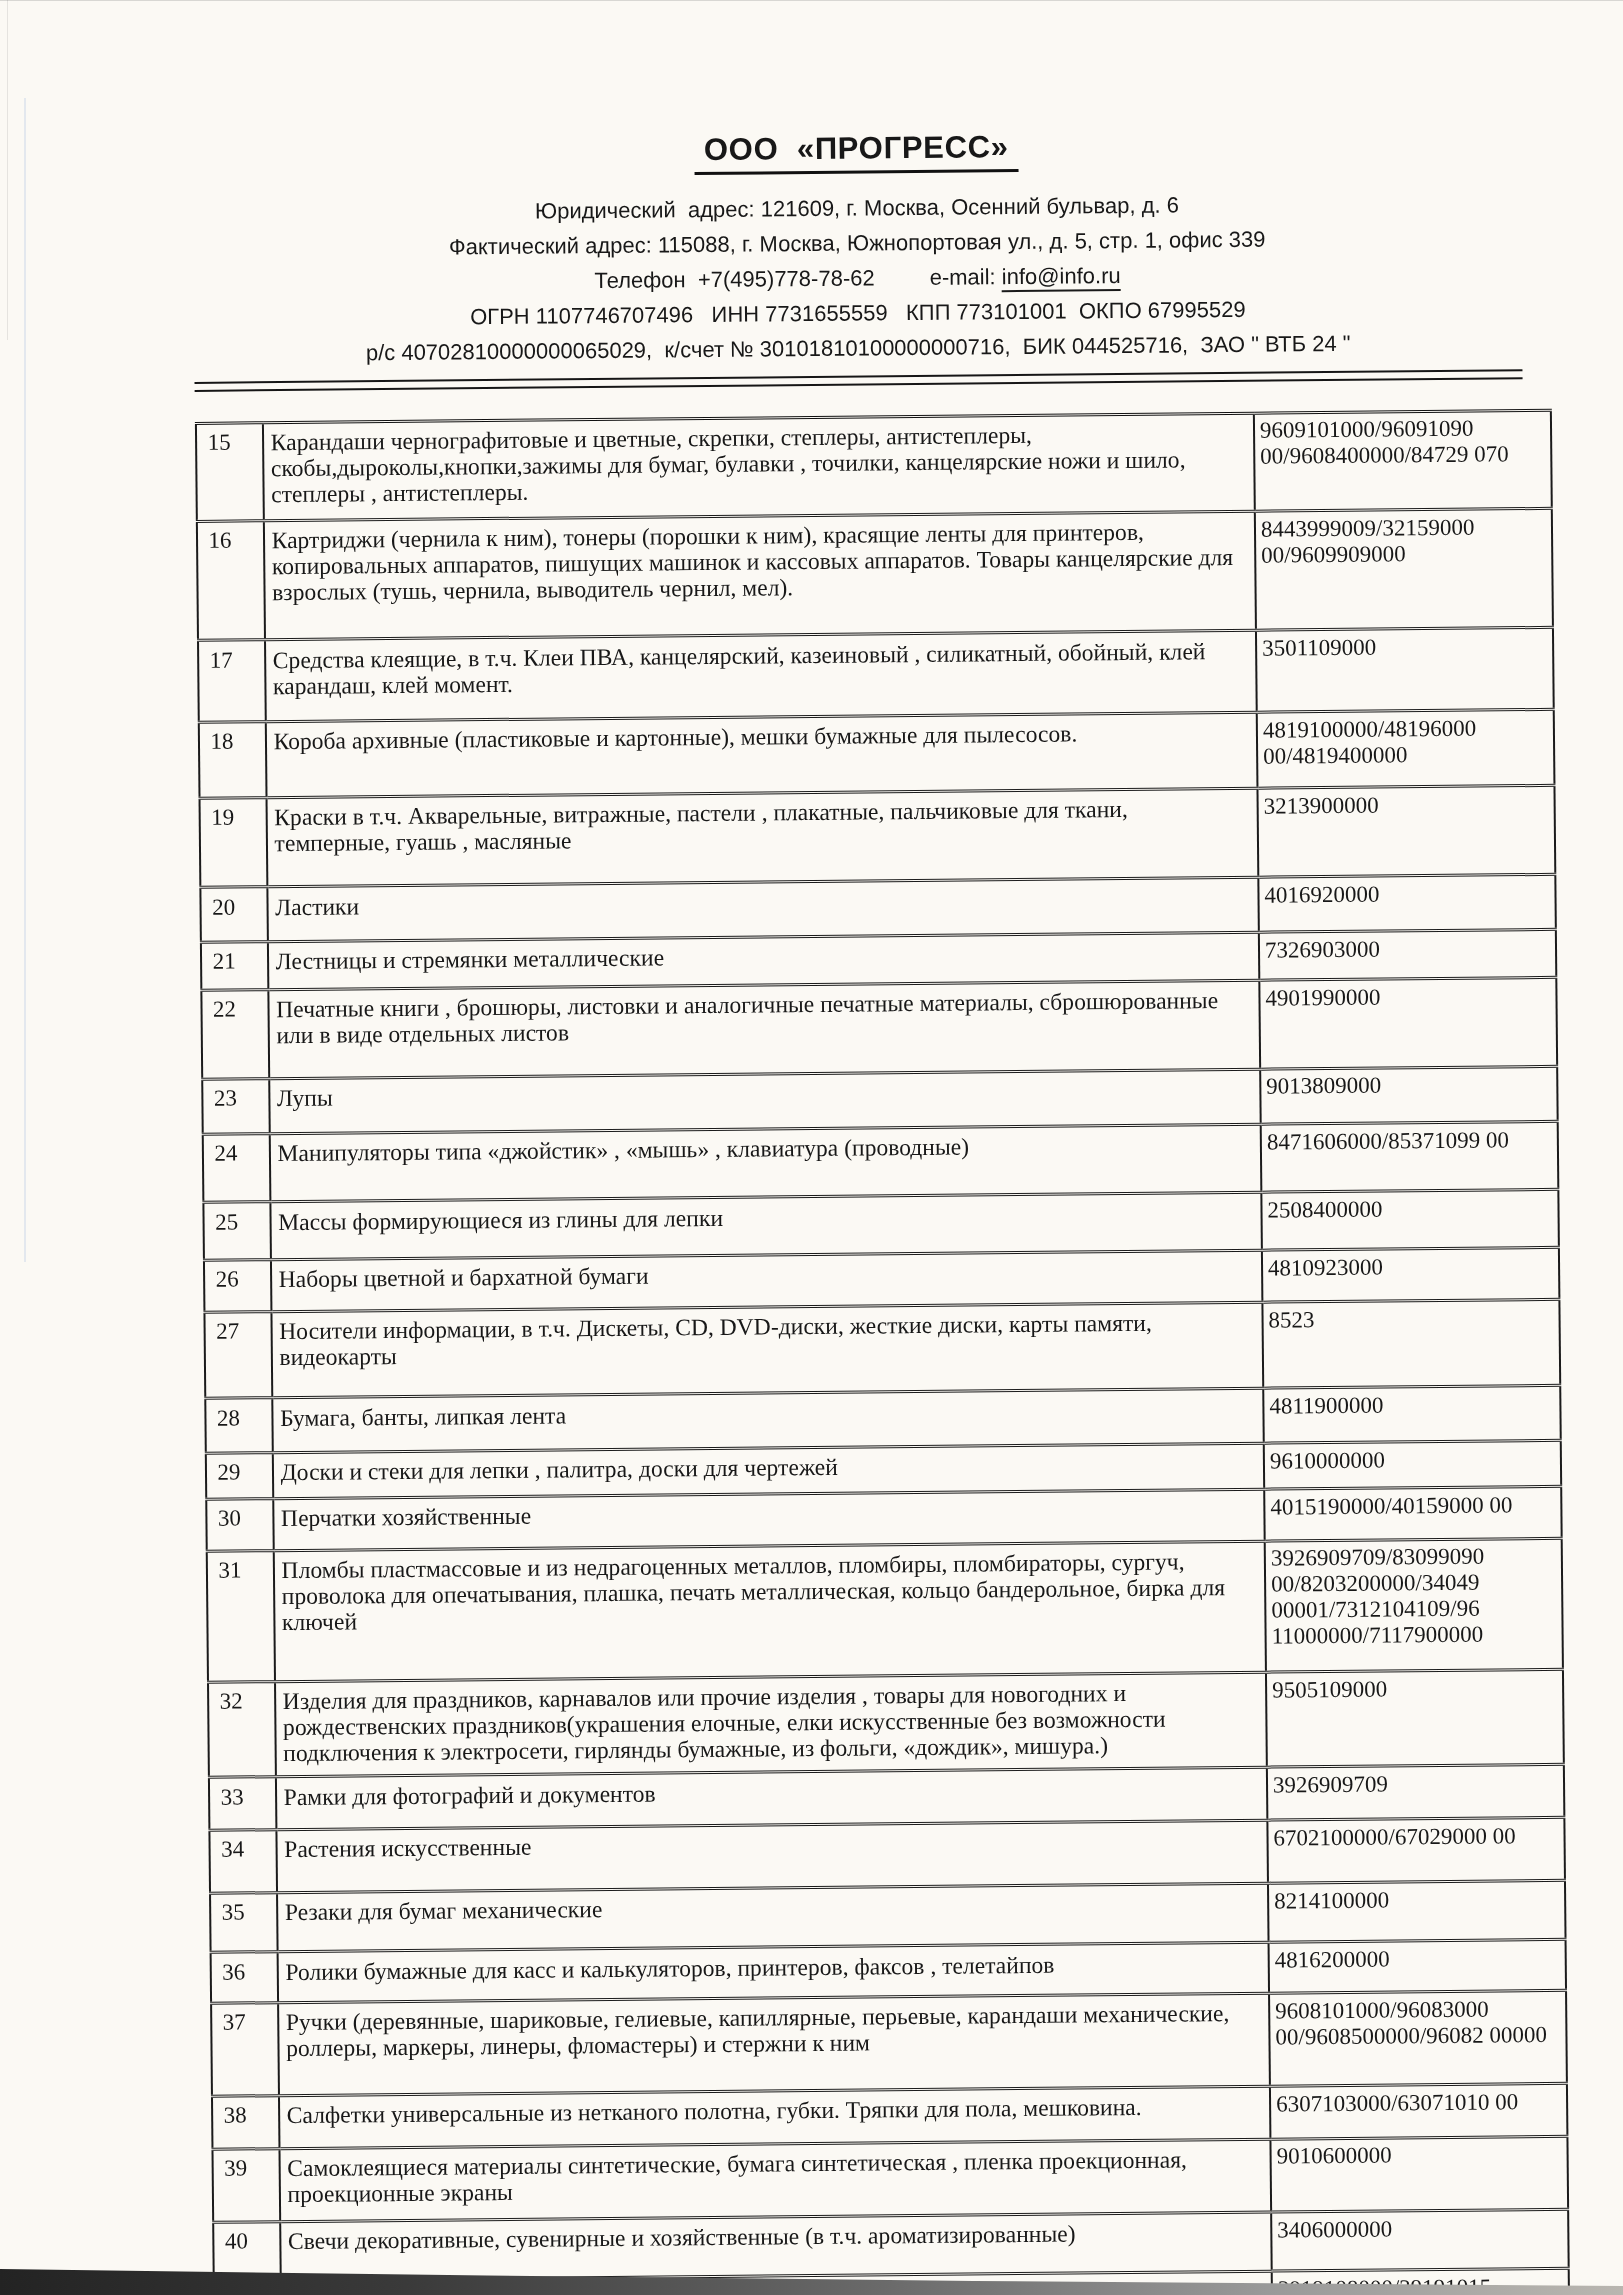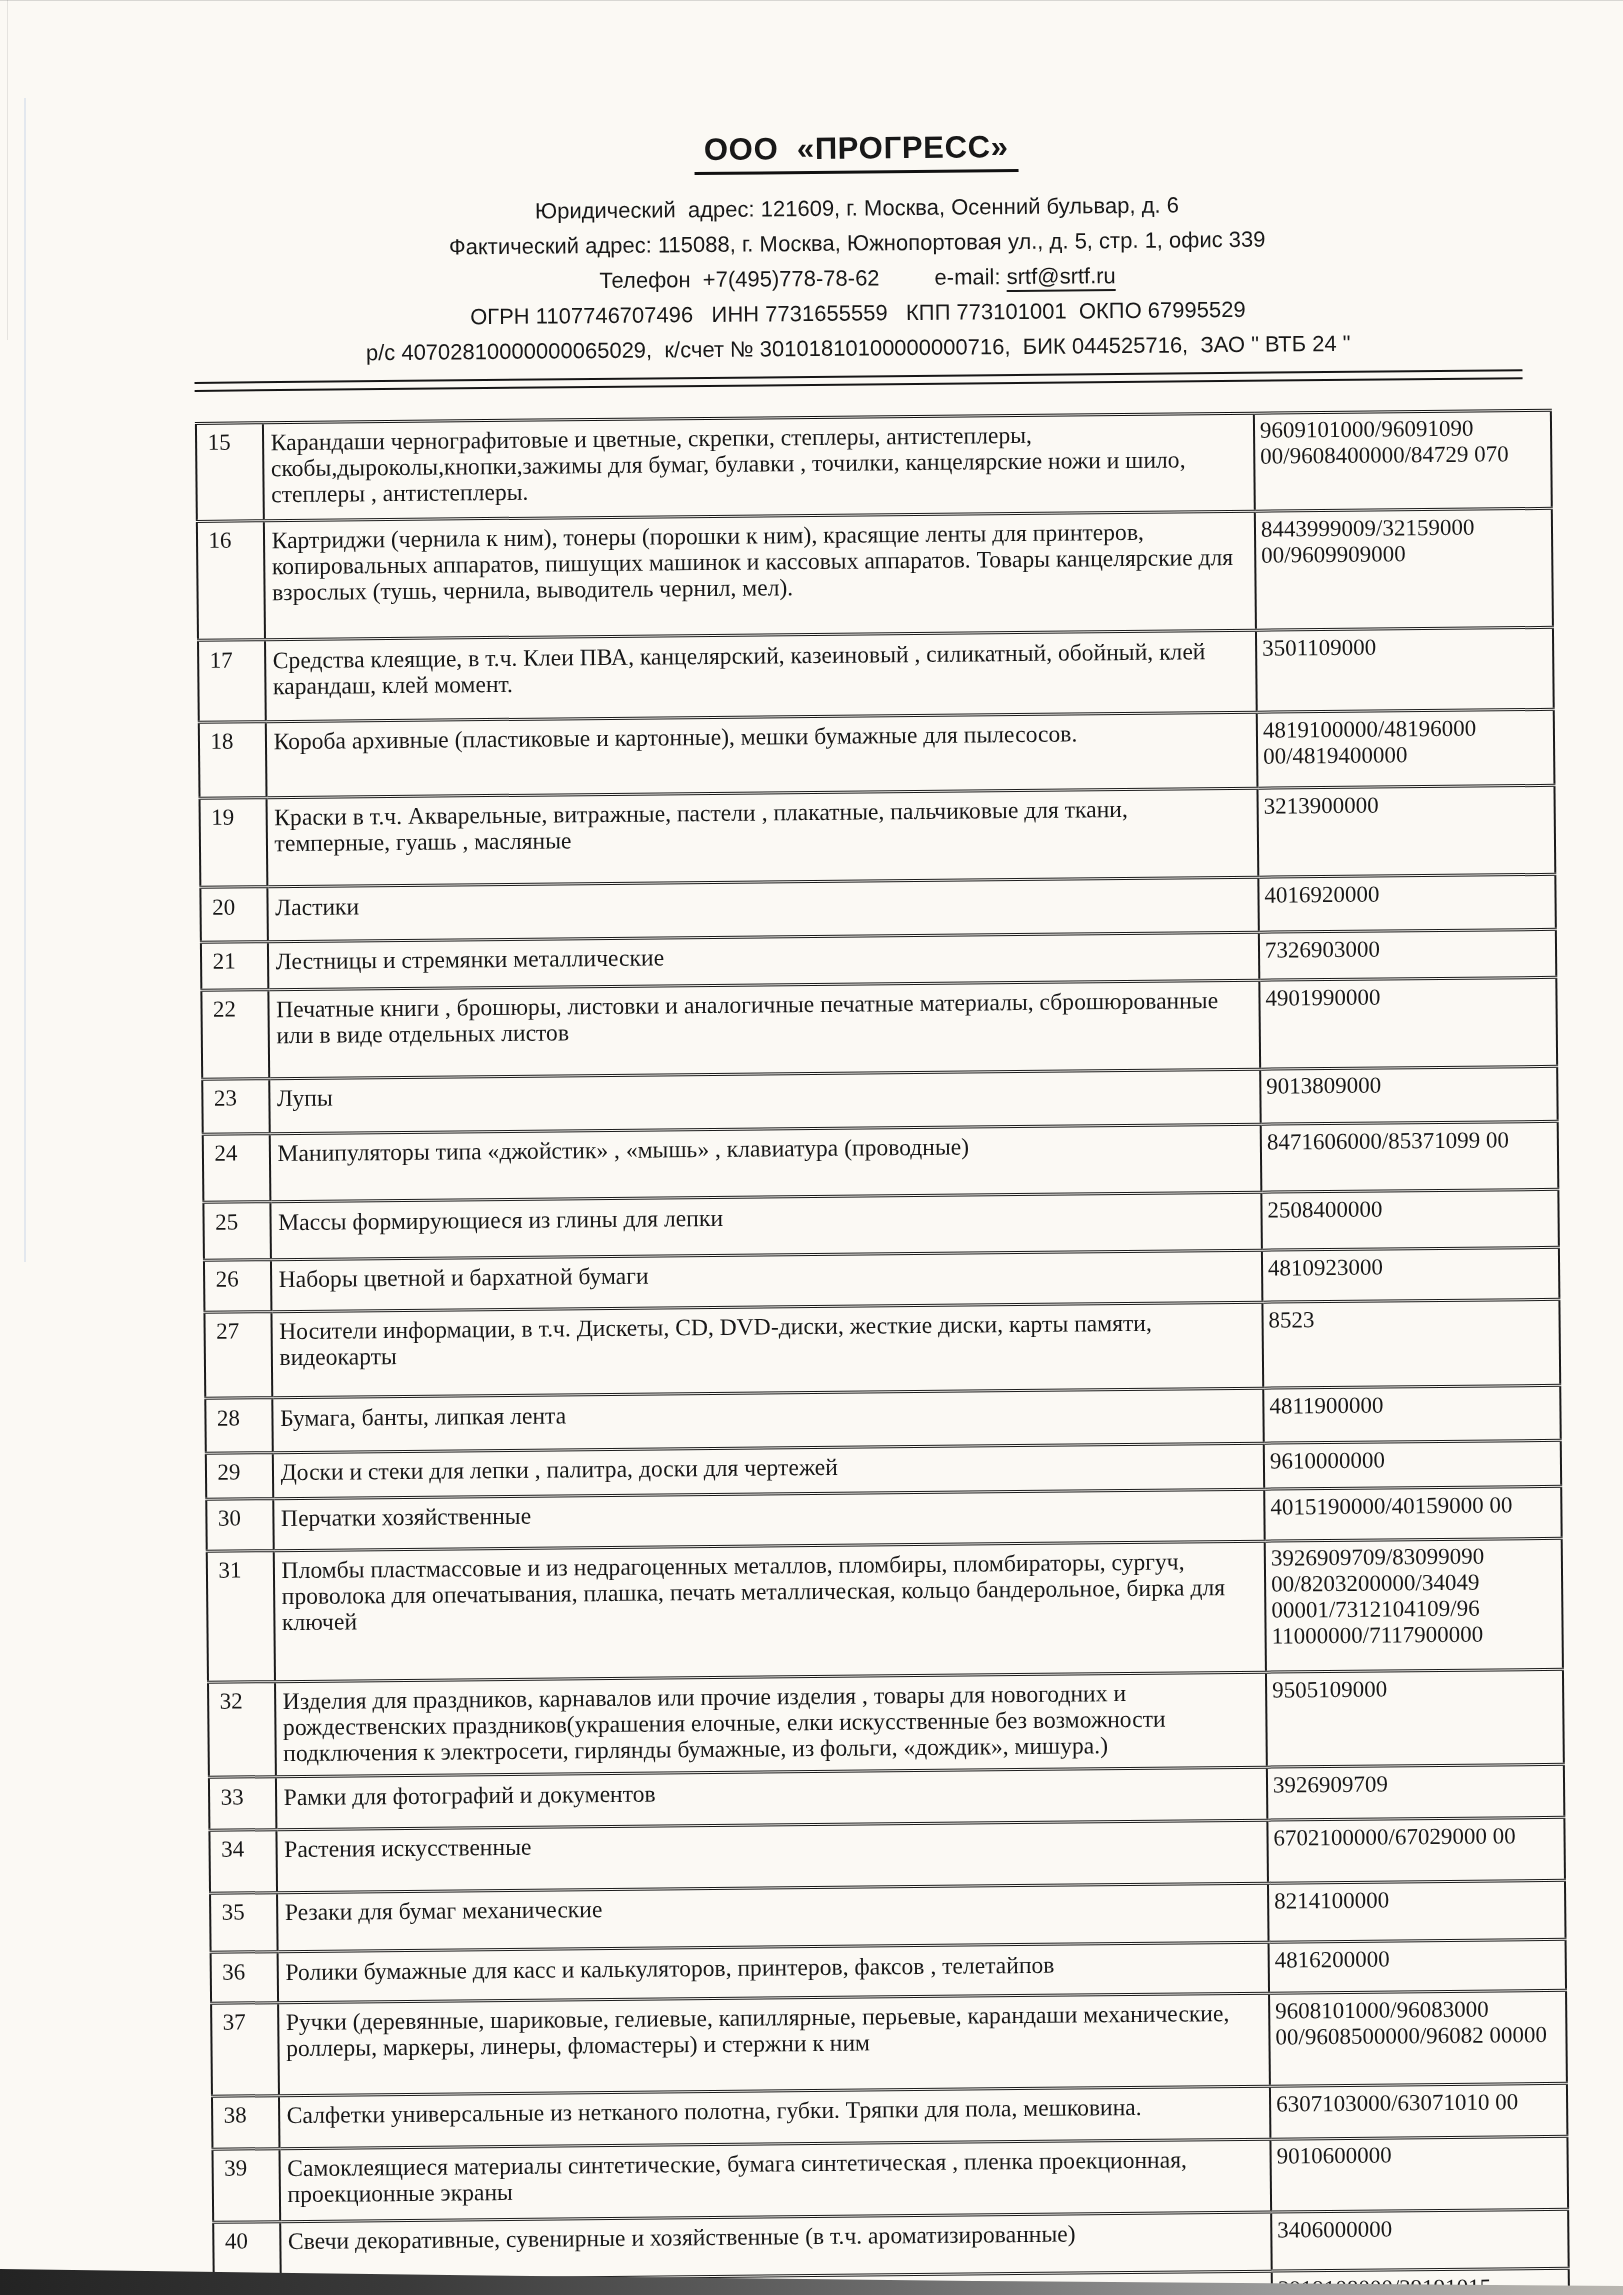--- a/index.html
+++ b/index.html
@@ -56,21 +56,21 @@
     <div class="content">
 
       <div class="hdr">
         <div class="hdr-title">ООО «ПРОГРЕСС»</div>
         <p class="hdr-line">Юридический&nbsp; адрес: 121609, г. Москва, Осенний бульвар, д. 6</p>
         <p class="hdr-line">Фактический адрес: 115088, г. Москва, Южнопортовая ул., д. 5, стр. 1, офис 339</p>
         <div class="contact">
           <span>Телефон&nbsp; +7(495)778-78-62</span>
           <span>
             <span>e-mail:</span>
-            <span class="email-u">srtf@srtf.ru</span>
+            <span class="email-u">info@info.ru</span>
           </span>
         </div>
         <p class="hdr-line">ОГРН 1107746707496&nbsp;&nbsp; ИНН 7731655559&nbsp;&nbsp; КПП 773101001&nbsp; ОКПО 67995529</p>
         <p class="hdr-line">р/с 40702810000000065029,&nbsp; к/счет № 30101810100000000716,&nbsp; БИК 044525716,&nbsp; ЗАО " ВТБ 24 "</p>
       </div>
 
       <div class="rule"></div>
 
       <table class="goods">
         <tbody>

